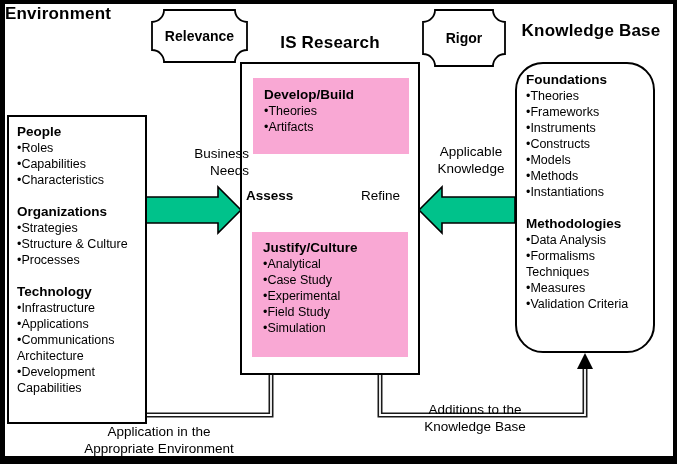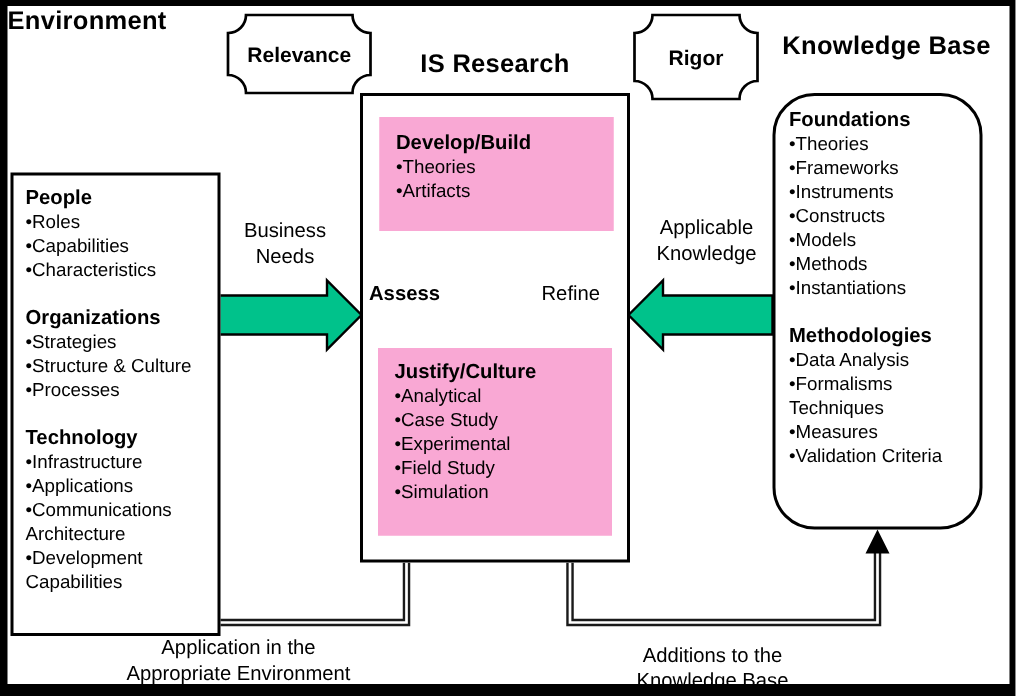--- a/index.html
+++ b/index.html
@@ -131,22 +131,22 @@
     <div class="section sec-gap">
       <div class="h">Methodologies</div>
       <div class="li">•Data Analysis</div>
       <div class="li">•Formalisms</div>
       <div class="li">Techniques</div>
       <div class="li">•Measures</div>
       <div class="li">•Validation Criteria</div>
     </div>
   </div>
 
-  <div class="abs flow-label" style="left:137px;top:141px;width:96px;">Business
+  <div class="abs flow-label" style="left:148px;top:141px;width:96px;text-align:right;">Business
 Needs</div>
   <div class="abs flow-label" style="left:417px;top:139px;width:98px;">Applicable
 Knowledge</div>
   <div class="abs flow-label" style="left:48px;top:419px;width:212px;">Application in the
 Appropriate Environment</div>
-  <div class="abs flow-label" style="left:364px;top:424px;width:212px;">Additions to the
+  <div class="abs flow-label" style="left:364px;top:397px;width:212px;">Additions to the
 Knowledge Base</div>
 
 </div>
 
 </body></html>

